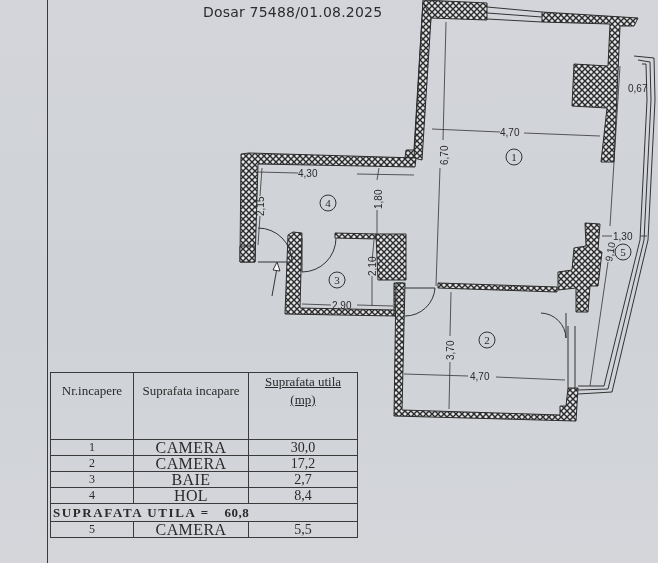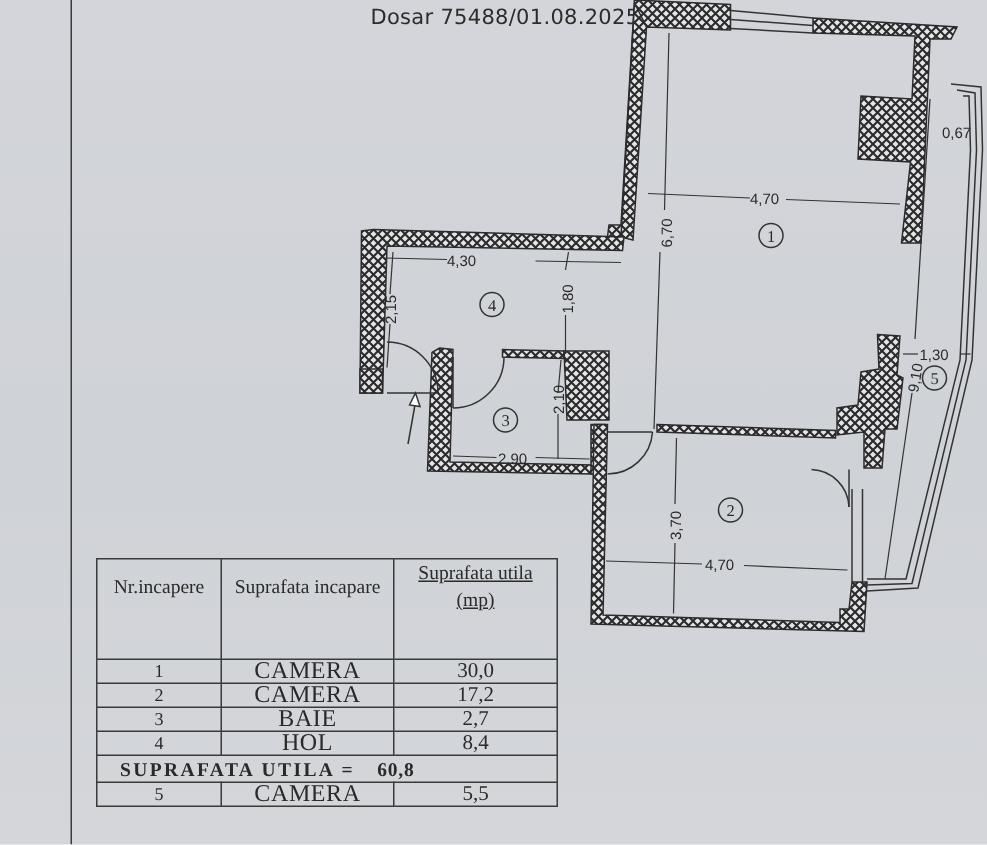--- a/index.html
+++ b/index.html
@@ -4,38 +4,38 @@
 <style>
   html, body { margin:0; padding:0; }
   body {
     width:658px; height:563px; overflow:hidden; position:relative;
     background:linear-gradient(180deg,#d3d5da 0%,#cfd2d7 55%,#d4d6da 100%);
     font-family:"Liberation Serif", serif; color:#222;
   }
   .paper-edge { position:absolute; left:47px; top:0; width:1px; height:563px; background:#3a3a3a; }
   .dossier {
     position:absolute; left:203px; top:4px; font-family:"DejaVu Sans", sans-serif;
-    font-size:14px; color:#2c2c2c; letter-spacing:0.2px;margin-left:44px;
+    font-size:14px; color:#2c2c2c; letter-spacing:0.2px;
   }
   svg.plan { position:absolute; left:0; top:0; }
   .dim { font-family:"Liberation Sans", sans-serif; font-size:10px; fill:#2a2a2a; }
   .rnum { font-family:"Liberation Serif", serif; font-size:11px; fill:#2a2a2a; }
   table.areas {
-    position:absolute; left:64px; top:372px; width:308px; border-collapse:collapse;
+    position:absolute; left:50px; top:372px; width:308px; border-collapse:collapse;
     font-family:"Liberation Serif", serif; color:#2a2a2a; background:transparent;
   }
   table.areas td, table.areas th { border:1.5px solid #3a3a3a; padding:0; text-align:center; font-weight:normal; }
   table.areas th { font-size:13px; height:56px; vertical-align:top; padding-top:10px; }
   table.areas th.c3 { padding-top:0; line-height:18px;text-decoration:underline; }
   table.areas td { font-size:10px; height:15px; line-height:15px; }
   table.areas td.nr { font-size:12px; }
   table.areas td.name { font-size:16px; letter-spacing:0.4px; }
   table.areas td.val { font-size:14px; }
   table.areas tr.total td {
-    text-align:left; font-weight:bold; font-size:13px; letter-spacing:1.6px; padding-left:15px; height:17px;
+    text-align:left; font-weight:bold; font-size:13px; letter-spacing:1.6px; padding-left:2px; height:17px;
   }
   table.areas tr.total td span.v { letter-spacing:0.5px; margin-left:10px; }
 </style>
 </head>
 <body>
 
 <div class="paper-edge"></div>
 <div class="dossier">Dosar 75488/01.08.2025</div>
 
 <svg class="plan" width="658" height="563" viewBox="0 0 658 563">

